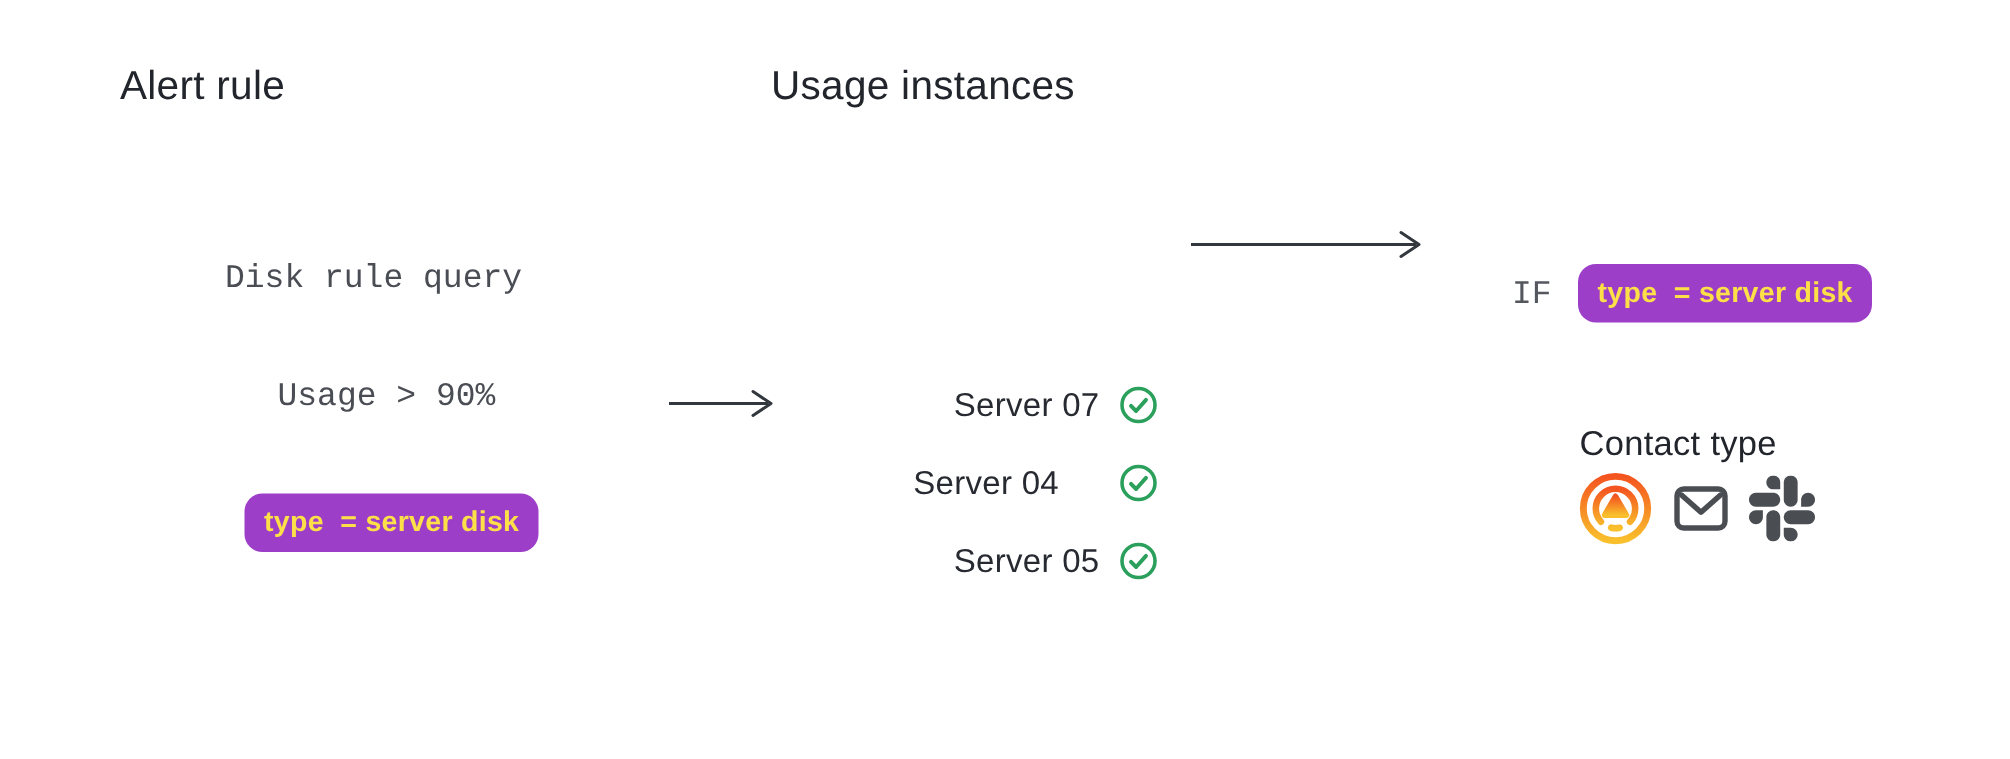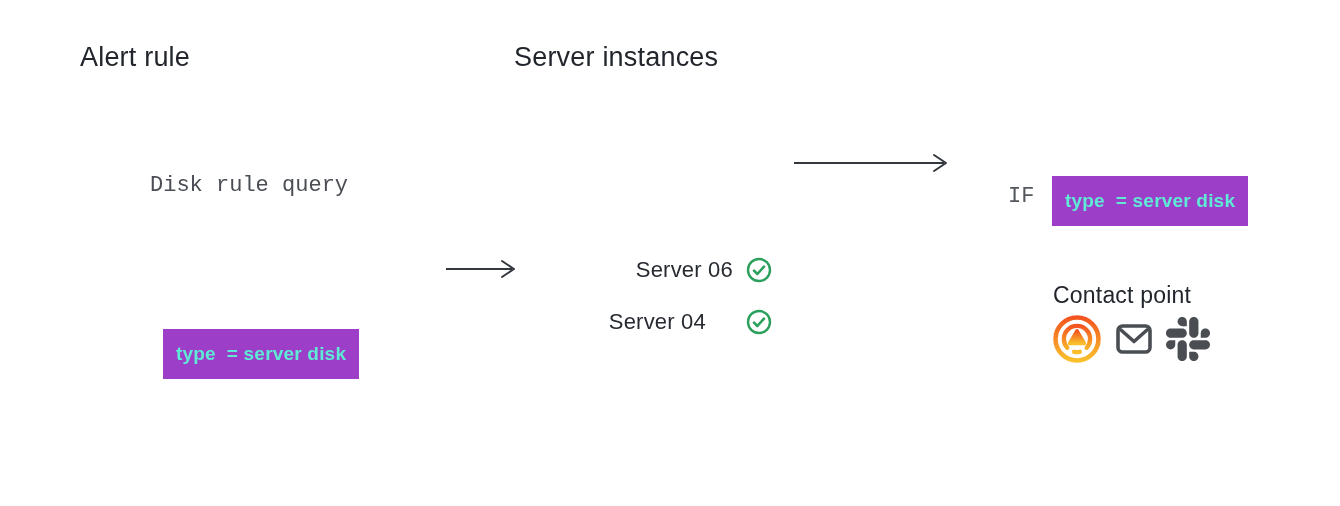--- a/index.html
+++ b/index.html
@@ -8,23 +8,23 @@
     font-family:"Liberation Sans",sans-serif;overflow:hidden;padding-left:14px;
   }
   .col-title{
     position:absolute;font-size:27px;font-weight:400;color:#22262c;letter-spacing:.2px;
   }
   .mono{
     position:absolute;font-family:"Liberation Mono",monospace;
     font-size:22px;color:#4a4e54;white-space:pre;
   }
   .badge{
-    position:absolute;height:50px;display:flex;align-items:center;
-    padding:0 13px;border-radius:0;background:#9d3ec9;
-    color:#5eead4;font-size:19px;font-weight:bold;white-space:pre;letter-spacing:.2px;
+    position:absolute;height:39px;display:flex;align-items:center;
+    padding:0 13px;border-radius:12px;background:#9d3ec9;
+    color:#fde047;font-size:19px;font-weight:bold;white-space:pre;letter-spacing:.2px;
   }
   .server-row{
     position:absolute;left:600px;width:172px;height:28px;
     display:flex;align-items:center;justify-content:flex-end;gap:13px;
   }
   .server-label{
     font-size:22px;color:#272b31;letter-spacing:.2px;
   }
   .status-icon{flex:0 0 auto;display:block;}
   .arrow{position:absolute;}
@@ -32,58 +32,66 @@
   .contact-icons{
     position:absolute;left:1052px;top:314px;display:flex;align-items:center;gap:13px;
   }
 </style>
 </head>
 <body>
 
 <div class="canvas">
 
   <div class="col-title" style="left:80px;top:42px;">Alert rule</div>
-  <div class="col-title" style="left:514px;top:42px;">Server instances</div>
+  <div class="col-title" style="left:514px;top:42px;">Usage instances</div>
 
   <div class="mono" style="left:150px;top:173px;">Disk rule query</div>
+  <div class="mono" style="left:185px;top:252px;">Usage &gt; 90%</div>
   <div class="badge" style="left:163px;top:329px;">type  = server disk</div>
 
   <svg class="arrow" style="left:444px;top:254px;" width="82" height="30">
     <line x1="2" y1="15" x2="68" y2="15" stroke="#33383e" stroke-width="2"></line>
     <polyline points="58,7 70,15 58,23" fill="none" stroke="#33383e" stroke-width="2" stroke-linecap="round" stroke-linejoin="round"></polyline>
   </svg>
 
 
 
   <div class="server-row" style="top:256px;">
-    <span class="server-label">Server 06</span>
+    <span class="server-label">Server 07</span>
     <svg class="status-icon" width="26" height="26" viewBox="0 0 26 26">
       <circle cx="13" cy="13" r="11" fill="none" stroke="#2aa05c" stroke-width="2.4"></circle>
       <polyline points="8,13.6 11.4,17 18,9.6" fill="none" stroke="#2aa05c" stroke-width="2.6" stroke-linecap="round" stroke-linejoin="round"></polyline>
     </svg>
   </div>
 
   <div class="server-row" style="top:308px;gap:40px;">
     <span class="server-label">Server 04</span>
     <svg class="status-icon" width="26" height="26" viewBox="0 0 26 26">
       <circle cx="13" cy="13" r="11" fill="none" stroke="#2aa05c" stroke-width="2.4"></circle>
       <polyline points="8,13.6 11.4,17 18,9.6" fill="none" stroke="#2aa05c" stroke-width="2.6" stroke-linecap="round" stroke-linejoin="round"></polyline>
     </svg>
   </div>
 
+  <div class="server-row" style="top:360px;">
+    <span class="server-label">Server 05</span>
+    <svg class="status-icon" width="26" height="26" viewBox="0 0 26 26">
+      <circle cx="13" cy="13" r="11" fill="none" stroke="#2aa05c" stroke-width="2.4"></circle>
+      <polyline points="8,13.6 11.4,17 18,9.6" fill="none" stroke="#2aa05c" stroke-width="2.6" stroke-linecap="round" stroke-linejoin="round"></polyline>
+    </svg>
+  </div>
 
   <svg class="arrow" style="left:792px;top:148px;" width="168" height="30">
     <line x1="2" y1="15" x2="152" y2="15" stroke="#33383e" stroke-width="2"></line>
     <polyline points="142,7 154,15 142,23" fill="none" stroke="#33383e" stroke-width="2" stroke-linecap="round" stroke-linejoin="round"></polyline>
   </svg>
 
   <div class="mono" style="left:1008px;top:184px;color:#54585e;">IF</div>
   <div class="badge" style="left:1052px;top:176px;">type  = server disk</div>
 
-  <div class="contact-label" style="left:1053px;top:282px;">Contact point</div>
+  <div class="contact-label" style="left:1053px;top:282px;">Contact type</div>
 
   <div class="contact-icons">
 
     <svg width="50" height="50" viewBox="0 0 48 48">
       <defs>
         <linearGradient id="galert" x1="0" y1="1" x2="0" y2="0">
           <stop offset="0" stop-color="#F9C02C"></stop>
           <stop offset="1" stop-color="#F4541F"></stop>
         </linearGradient>
       </defs>

